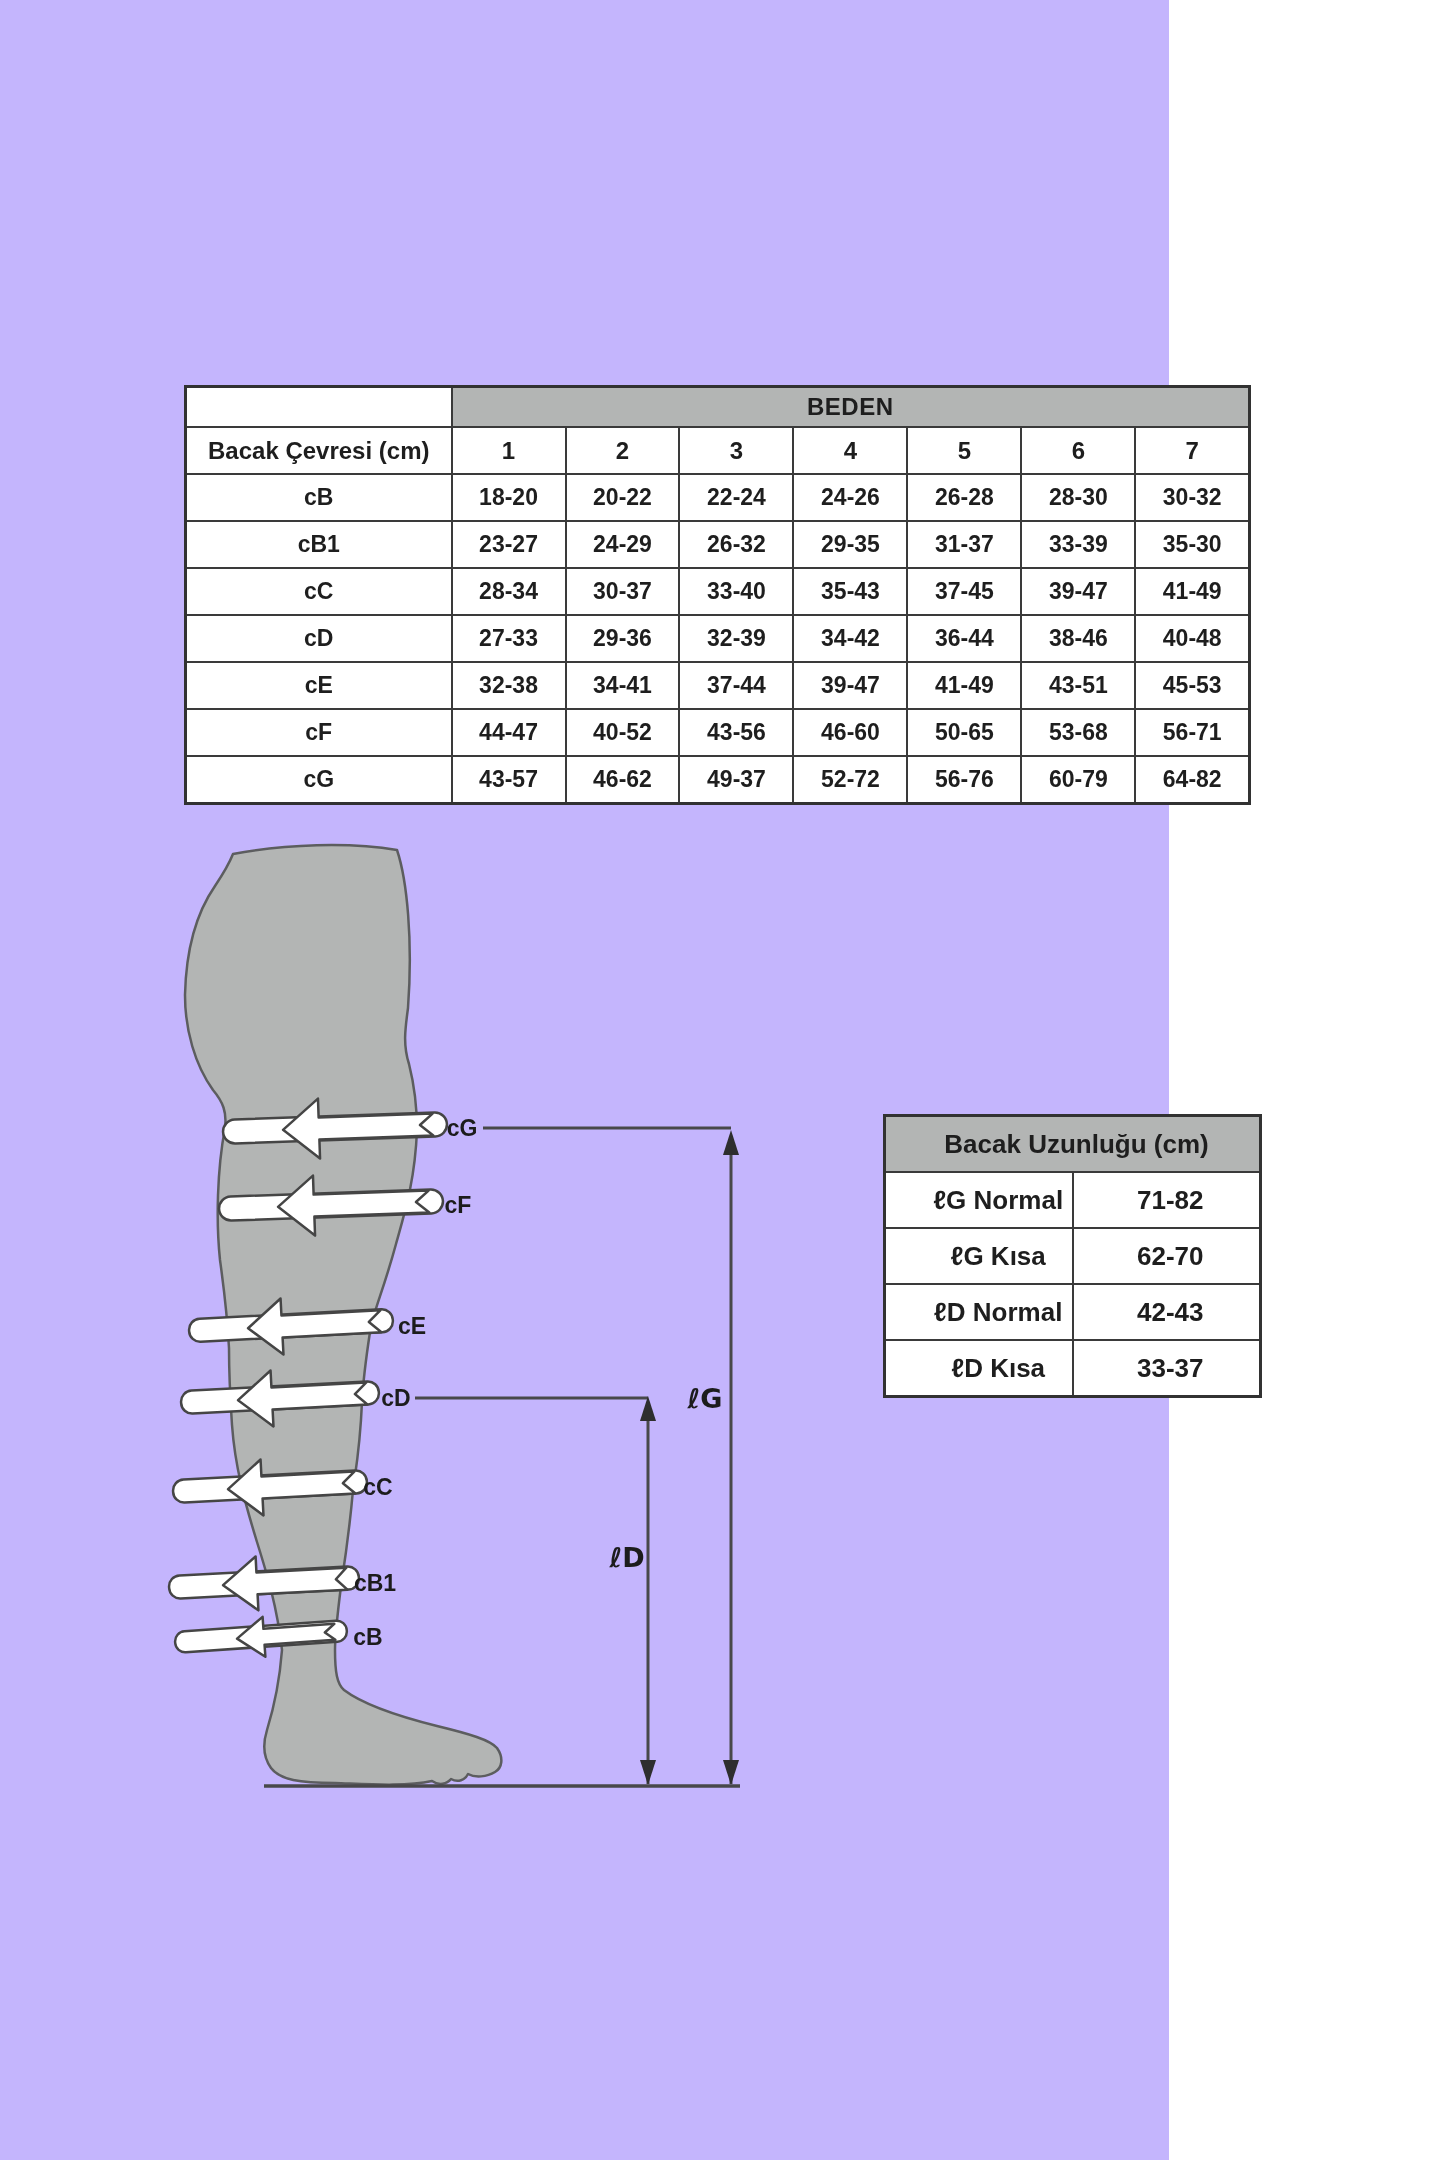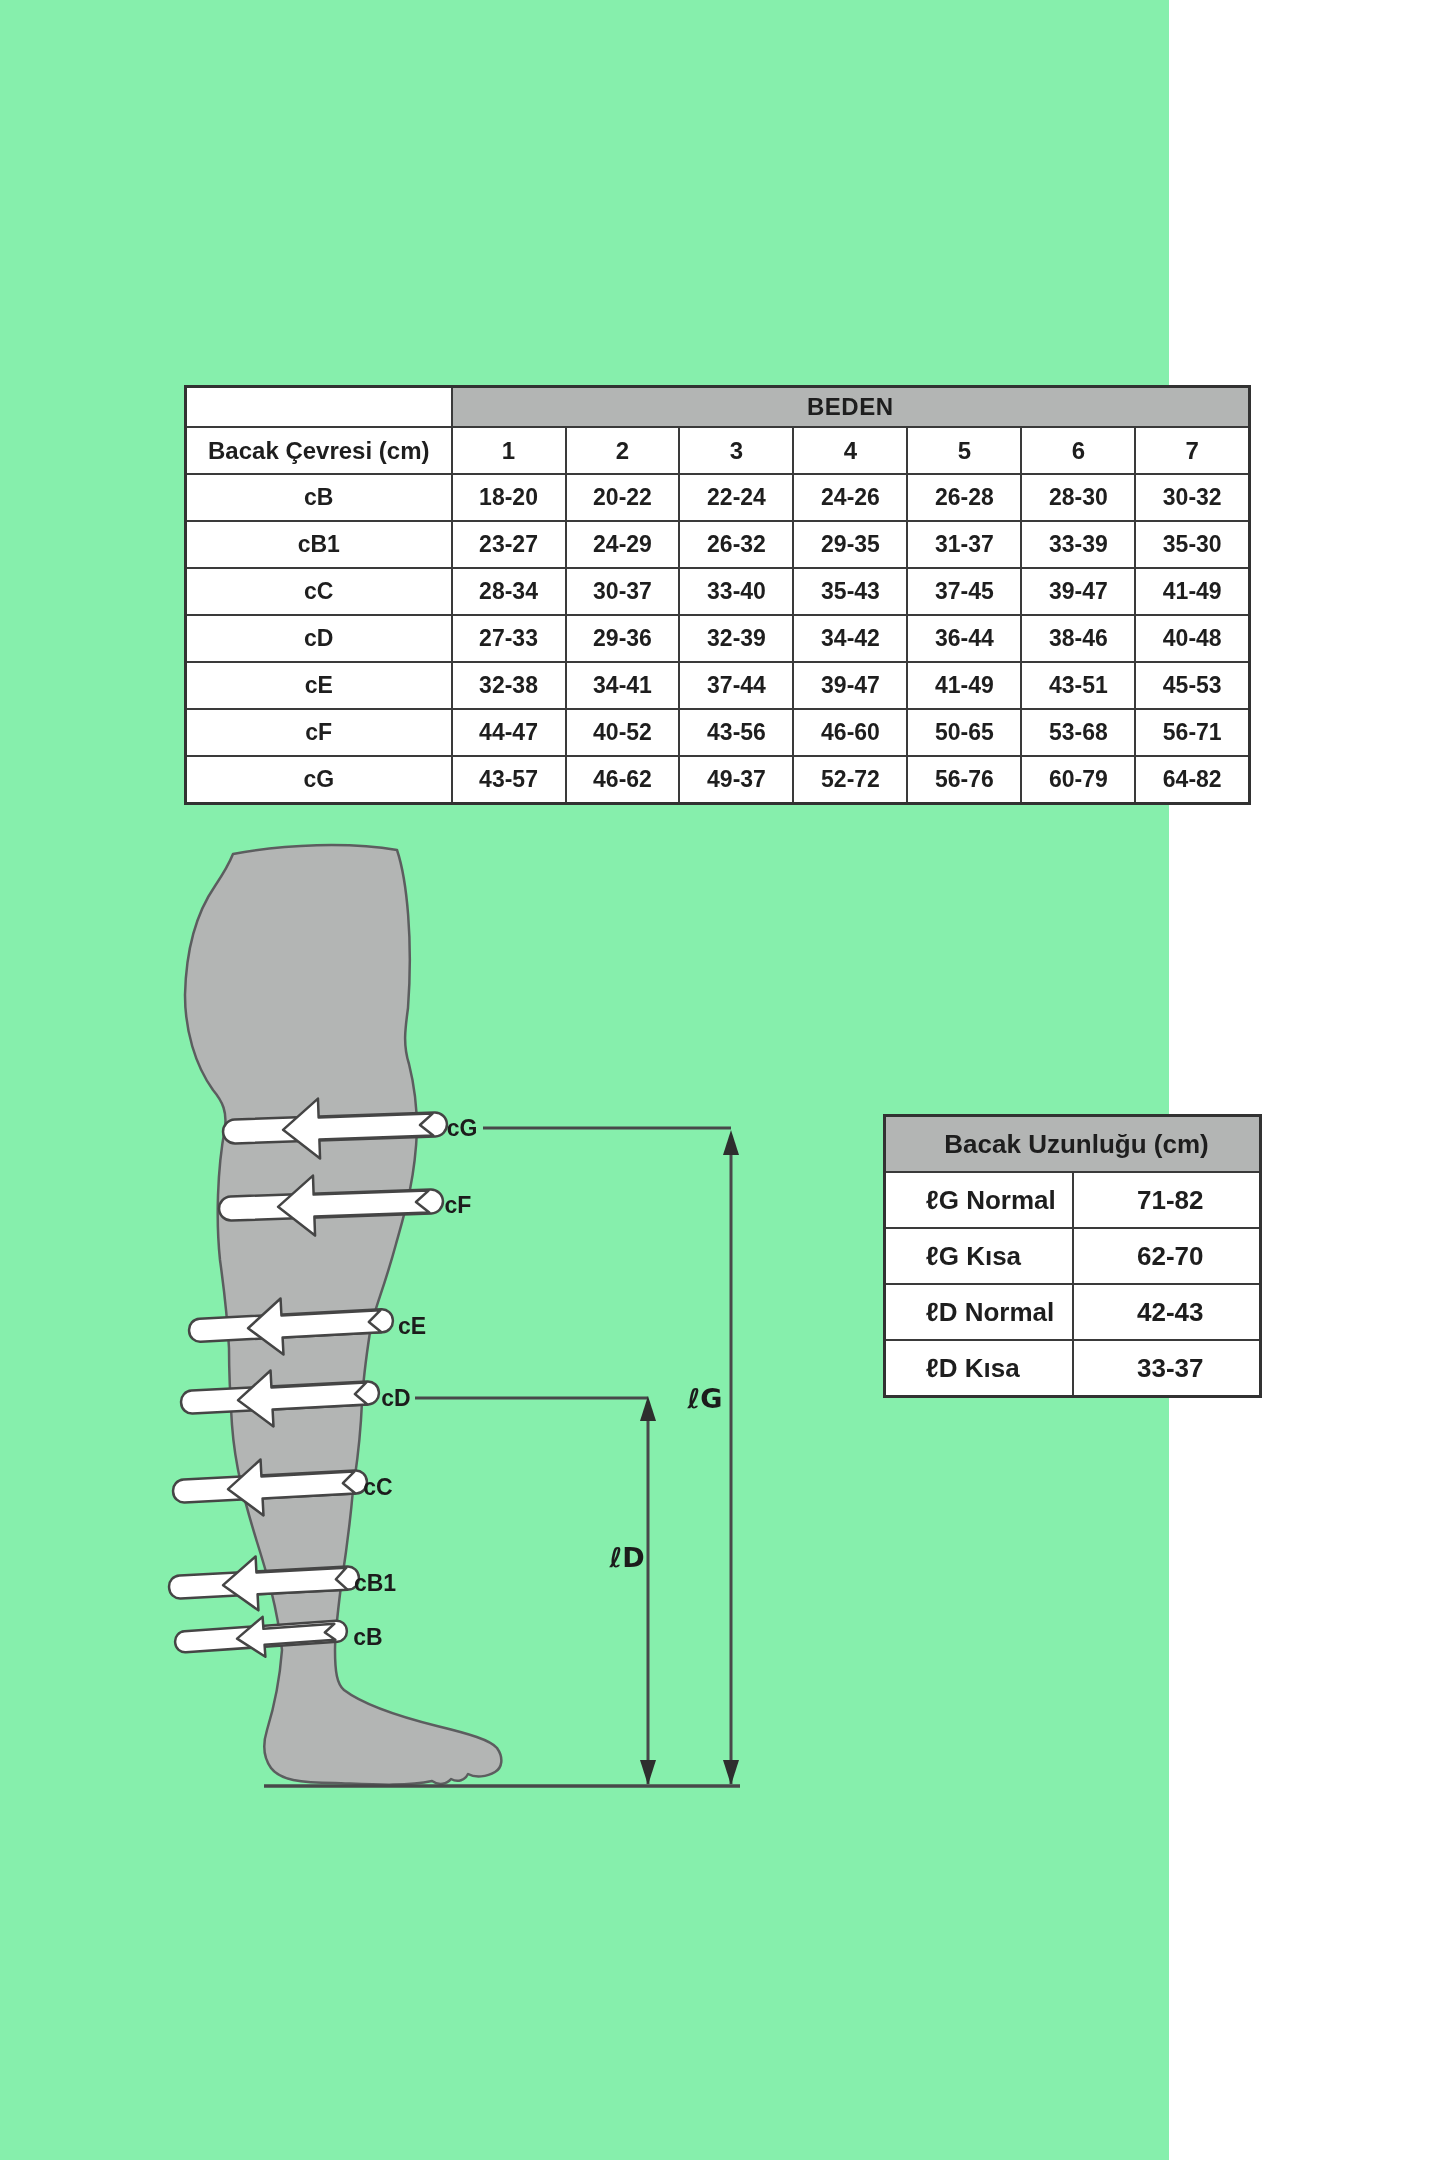--- a/index.html
+++ b/index.html
@@ -1,32 +1,32 @@
 <!DOCTYPE html>
 <html><head>
 <meta charset="utf-8">
 <style>
   html,body { margin:0; padding:0; background:#ffffff; }
   .canvas {
-    position:relative; width:1169px; height:2160px; background:#86efac;
+    position:relative; width:1169px; height:2160px; background:#c4b5fd;
     font-family:"Liberation Sans", sans-serif; color:#1e1e1e;
   }
   table { border-collapse:collapse; position:absolute; table-layout:fixed; background:#ffffff; }
   td {
     border:2px solid #3a3a3a; text-align:center; font-weight:bold; color:#1e1e1e;
     overflow:hidden; white-space:nowrap;
   }
   .size-table { left:184px; top:385px; width:1067px; border:3px solid #323232; }
   .size-table td { font-size:23px; height:43px; }
   .size-table tr.r-beden td { height:36px; font-size:24px; letter-spacing:0.5px; }
   .size-table tr.r-cols td { height:43px; font-size:24px; }
   .gray { background:#b3b5b4; }
   .length-table { left:883px; top:1114px; width:379px; border:3px solid #323232; }
   .length-table td { font-size:26px; height:52px;padding-left:9px; }
-  .length-table td.lbl { text-align:left; padding-left:40px;border-radius:26px; }
+  .length-table td.lbl { text-align:center; padding-left:40px;border-radius:26px; }
   .length-table tr.hdr td { height:52px; font-size:26px; }
   .leg-diagram { position:absolute; left:165px; top:840px; }
   .diag-label { font-family:"Liberation Sans",sans-serif; font-weight:bold; font-size:23px; fill:#1c1c1c; }
   .len-label  { font-family:"DejaVu Sans",sans-serif; font-weight:bold; font-size:27px; fill:#1c1c1c; }
 </style>
 </head>
 <body>
 
 <div class="canvas">
 

